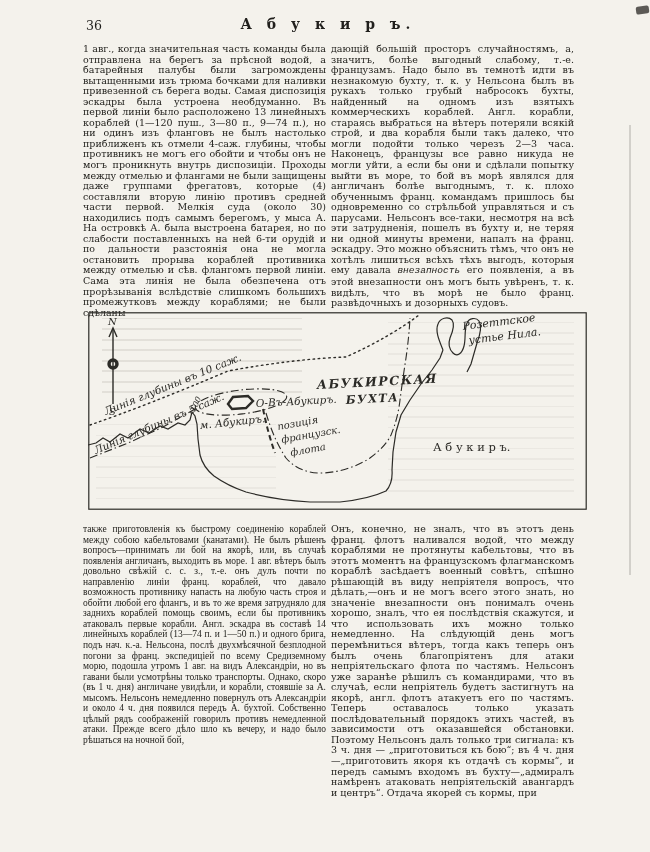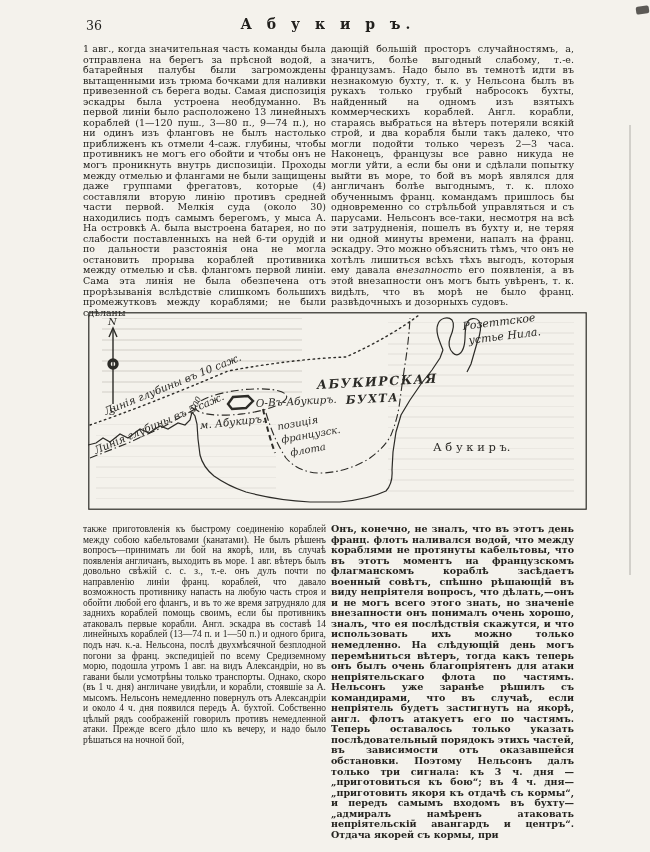--- a/index.html
+++ b/index.html
@@ -4,22 +4,22 @@
 <style>
   html,body{margin:0;padding:0;}
   body{width:650px;height:852px;background:#e9e7e1;font-family:"DejaVu Serif", serif;}
   .page{position:relative;width:650px;height:852px;background:#f4f2ec;color:#201f1c;overflow:hidden;}
   .pagenum{position:absolute;left:86px;top:18px;font-size:12.5px;}
   .header{position:absolute;left:83px;top:16px;width:490px;text-align:center;font-weight:bold;font-size:14px;letter-spacing:5px;}
   .col{position:absolute;width:243px;font-size:9.5px;line-height:10.55px;text-align:justify;color:#24231f;}
   .col.tl{left:83px;top:44px;}
   .col.tr{left:331px;top:44px;}
   .col.bl{left:83px;top:524px;font-family:Liberation Serif, serif;}
-  .col.br{left:331px;top:524px;font-weight:bold;}
-  .col i{font-style:italic;}
+  .col.br{left:331px;top:524px;}
+  .col i{font-style:italic;font-family:Liberation Mono, monospace;}
   .map{position:absolute;left:88px;top:312px;width:499px;height:198px;}
   .map svg{position:absolute;left:0;top:0;}
   .bleed{position:absolute;background:repeating-linear-gradient(180deg,rgba(112,106,94,.13) 0 1.5px,rgba(112,106,94,0) 1.5px 10.5px);filter:blur(.5px);}
   .b1{left:14px;top:6px;width:200px;height:84px;}
   .b2{left:300px;top:10px;width:186px;height:178px;opacity:.55;}
   .b3{left:8px;top:112px;width:180px;height:78px;opacity:.55;}
   .gutter-line{position:absolute;left:629px;top:125px;width:2px;height:450px;background:rgba(90,88,82,.22);}
   .corner-mark{position:absolute;left:636px;top:6px;width:13px;height:8px;background:#41403c;border-radius:2px;transform:rotate(-8deg);opacity:.85;}
   .mlab{font-family:"DejaVu Serif", serif;font-style:italic;fill:#2b2a26;}
   .mbay{font-weight:bold;letter-spacing:1.5px;}

